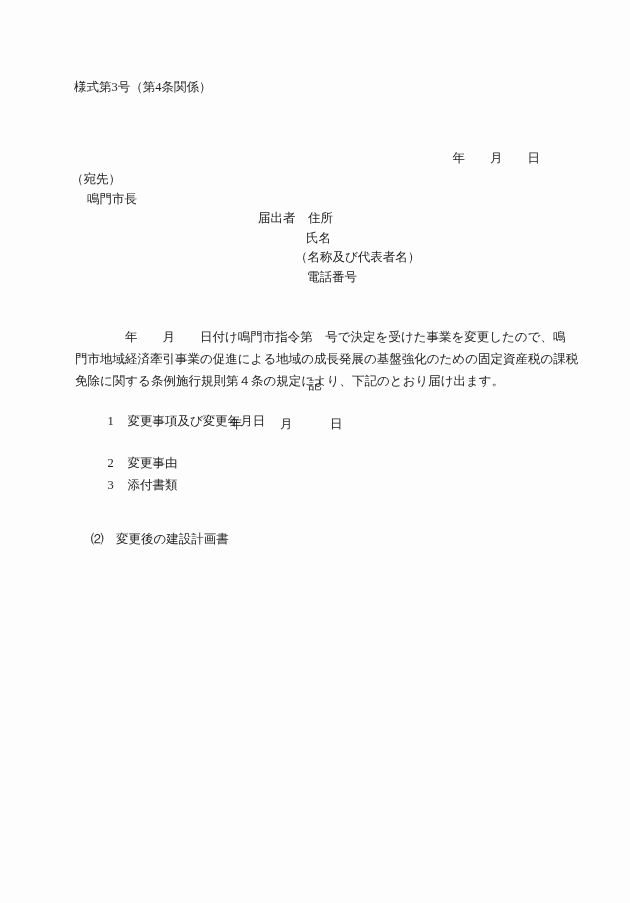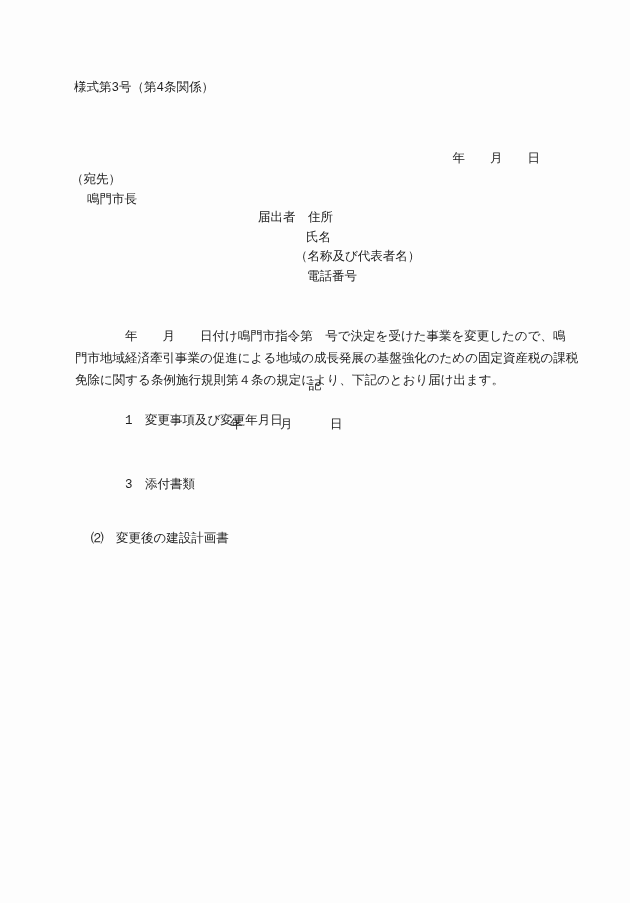--- a/index.html
+++ b/index.html
@@ -6,21 +6,21 @@
     margin: 0;
     padding: 0;
     background: #e8e8e8;
   }
   .page {
     position: relative;
     width: 630px;
     height: 903px;
     margin: 0 auto;
     background: #fdfdfd;
-    font-family: Liberation Mono, monospace;
+    font-family: Liberation Serif, serif;
     font-size: 12.5px;
     color: #1c1c1c;
     overflow: hidden;
   }
   .abs { position: absolute; }
 
   .form-number   { left: 74px;  top: 79px;  }
   .doc-title     { left: 0; width: 100%; top: 112px; text-align: center; letter-spacing: 1px; }
   .top-date      { left: 0; right: 90px; top: 150px; text-align: right; }
   .addressee-label { left: 71px; top: 171px; }
@@ -83,20 +83,23 @@
 免除に関する条例施行規則第４条の規定により、下記のとおり届け出ます。</div>
 
   <div class="abs record-marker">記</div>
 
   <div class="abs list-item item-1">
     <span class="num">1</span><span>変更事項及び変更年月日</span>
   </div>
 
   <div class="abs item1-date">年　　　月　　　日</div>
 
+  <div class="abs list-item item-2">
+    <span class="num">2</span><span>変更事由</span>
+  </div>
 
   <div class="abs list-item item-3">
     <span class="num">3</span><span>添付書類</span>
   </div>
 
 
   <div class="abs attachment attachment-2">⑵　変更後の建設計画書</div>
 
 </div>
 

